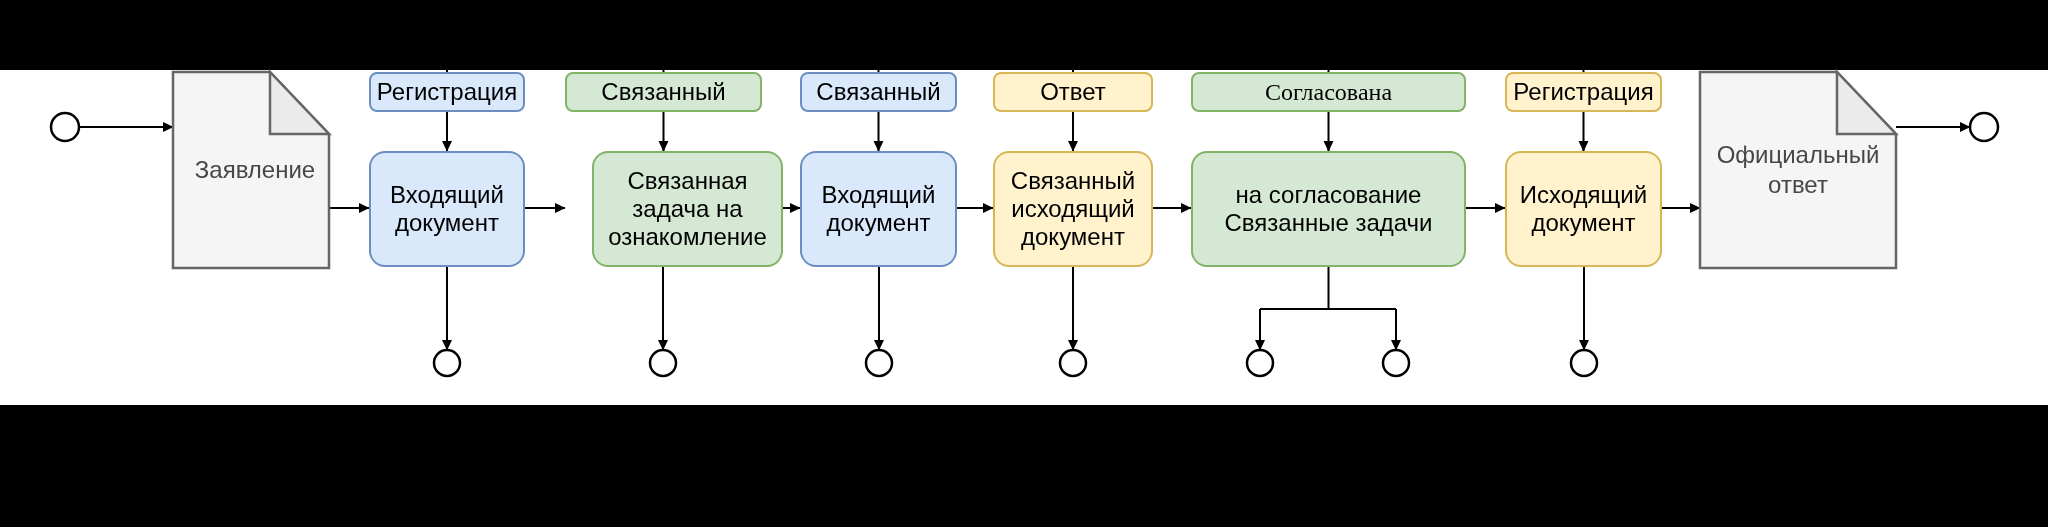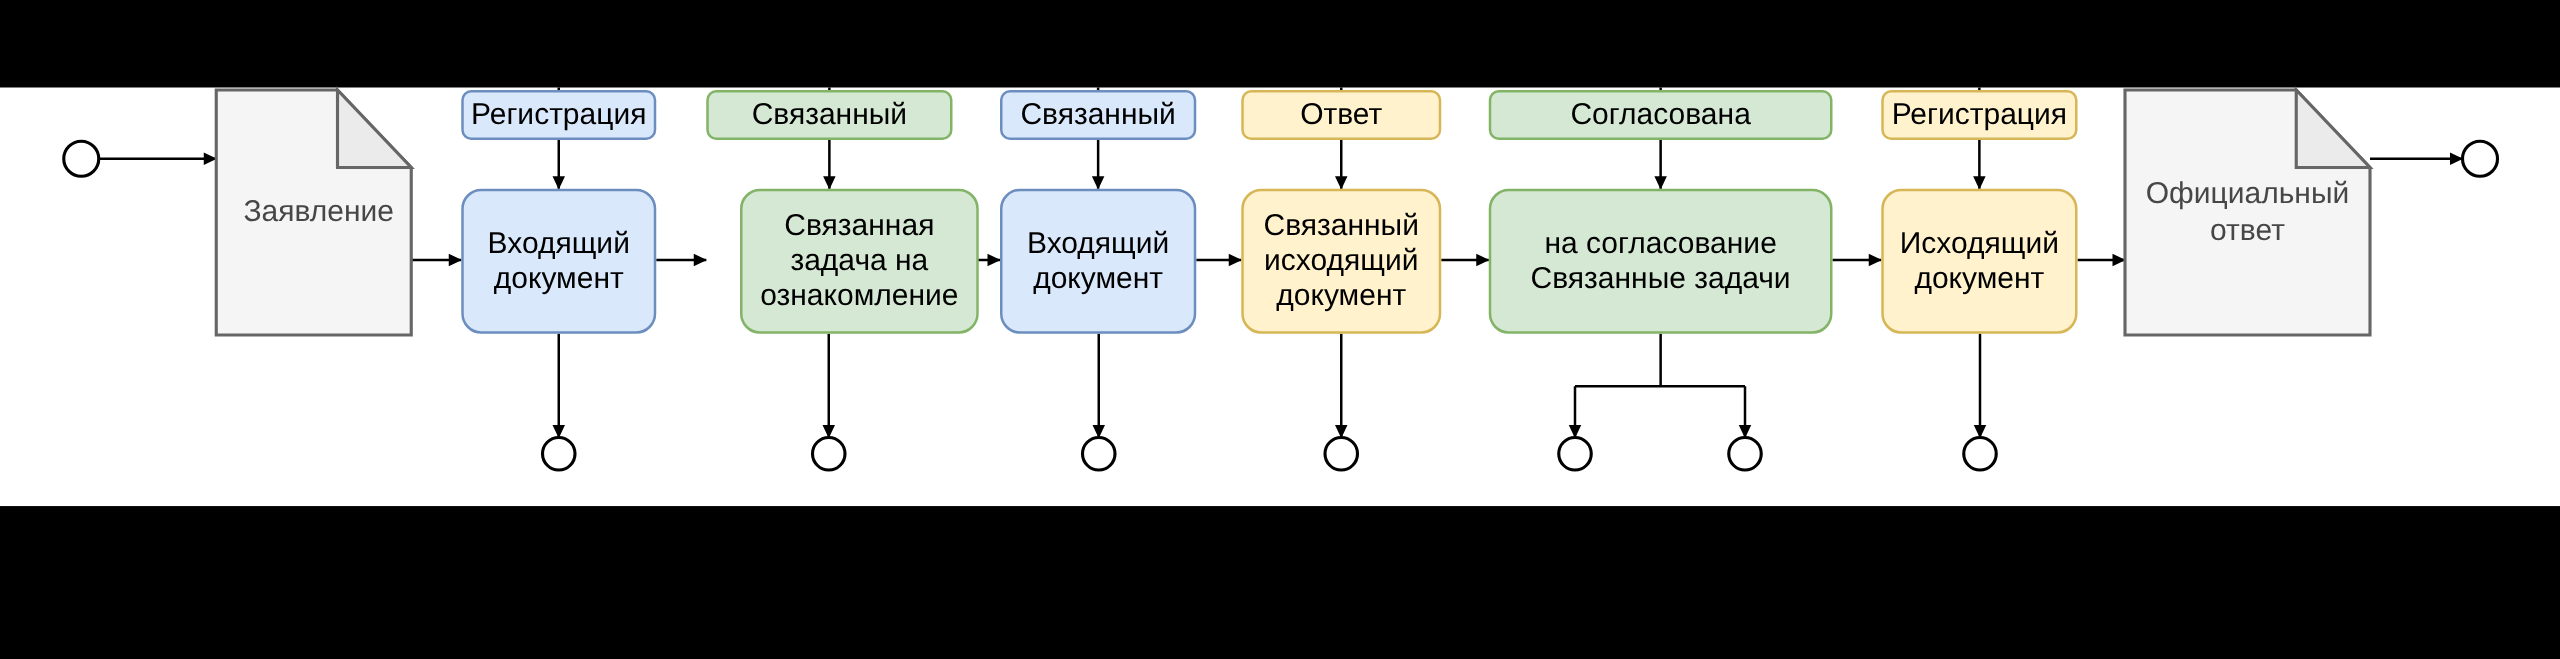--- a/index.html
+++ b/index.html
@@ -97,21 +97,21 @@
     </div>
   <div class="node status" style="left: 565px; width: 197px; background: rgb(213, 232, 212); border-color: rgb(130, 179, 102);">
       <span>Связанный</span>
     </div>
   <div class="node status" style="left: 800px; width: 157px; background: rgb(218, 232, 252); border-color: rgb(108, 142, 191);">
       <span>Связанный</span>
     </div>
   <div class="node status" style="left: 993px; width: 160px; background: rgb(255, 242, 204); border-color: rgb(214, 182, 86);">
       <span>Ответ</span>
     </div>
-  <div class="node status" style="left: 1191px; width: 275px; background: rgb(213, 232, 212); border-color: rgb(130, 179, 102);">
+  <div class="node status" style="left: 1191px; width: 275px; background: rgb(213, 232, 212); border-color: rgb(130, 179, 102); font-family: Liberation Serif, serif;">
       <span>Согласована</span>
     </div>
   <div class="node status" style="left: 1505px; width: 157px; background: rgb(255, 242, 204); border-color: rgb(214, 182, 86);">
       <span>Регистрация</span>
     </div>
 
   <div class="node task" style="left: 369px; width: 156px; background: rgb(218, 232, 252); border-color: rgb(108, 142, 191);">
     <span class="ln">Входящий</span>
     <span class="ln">документ</span>
 

